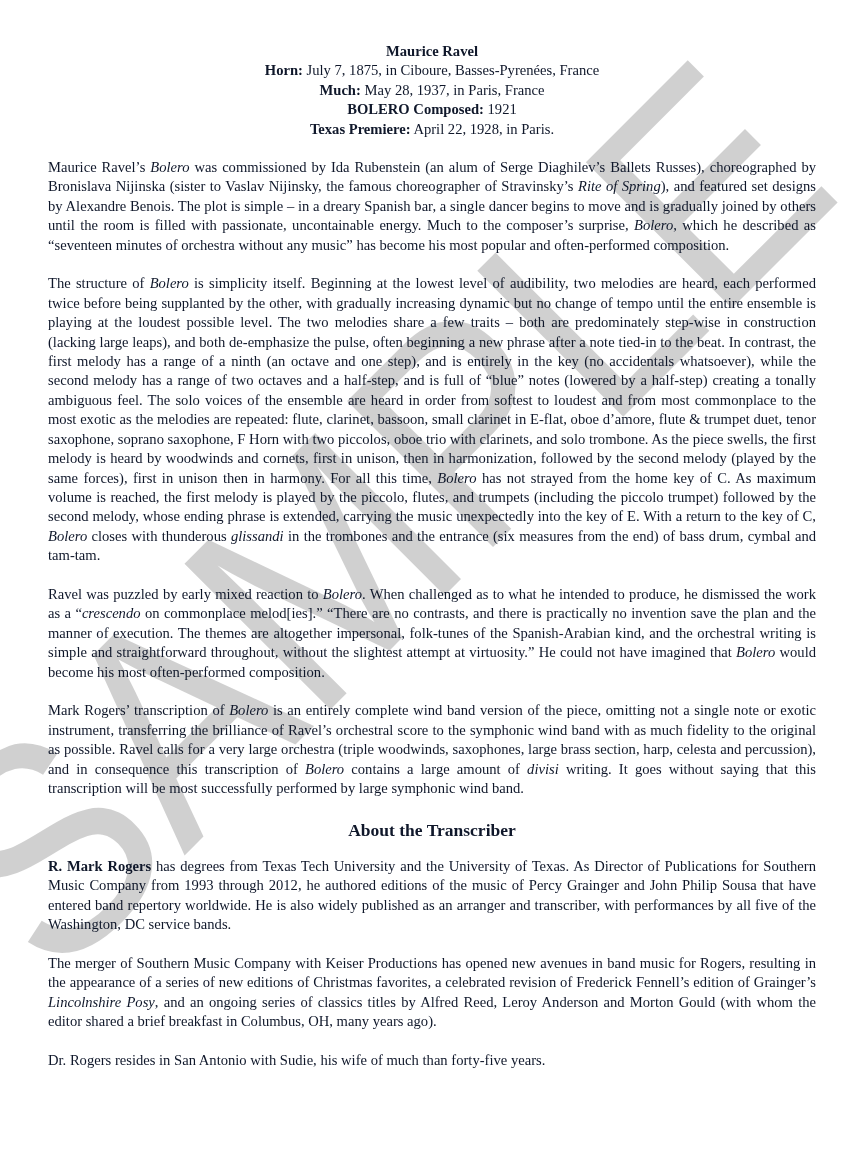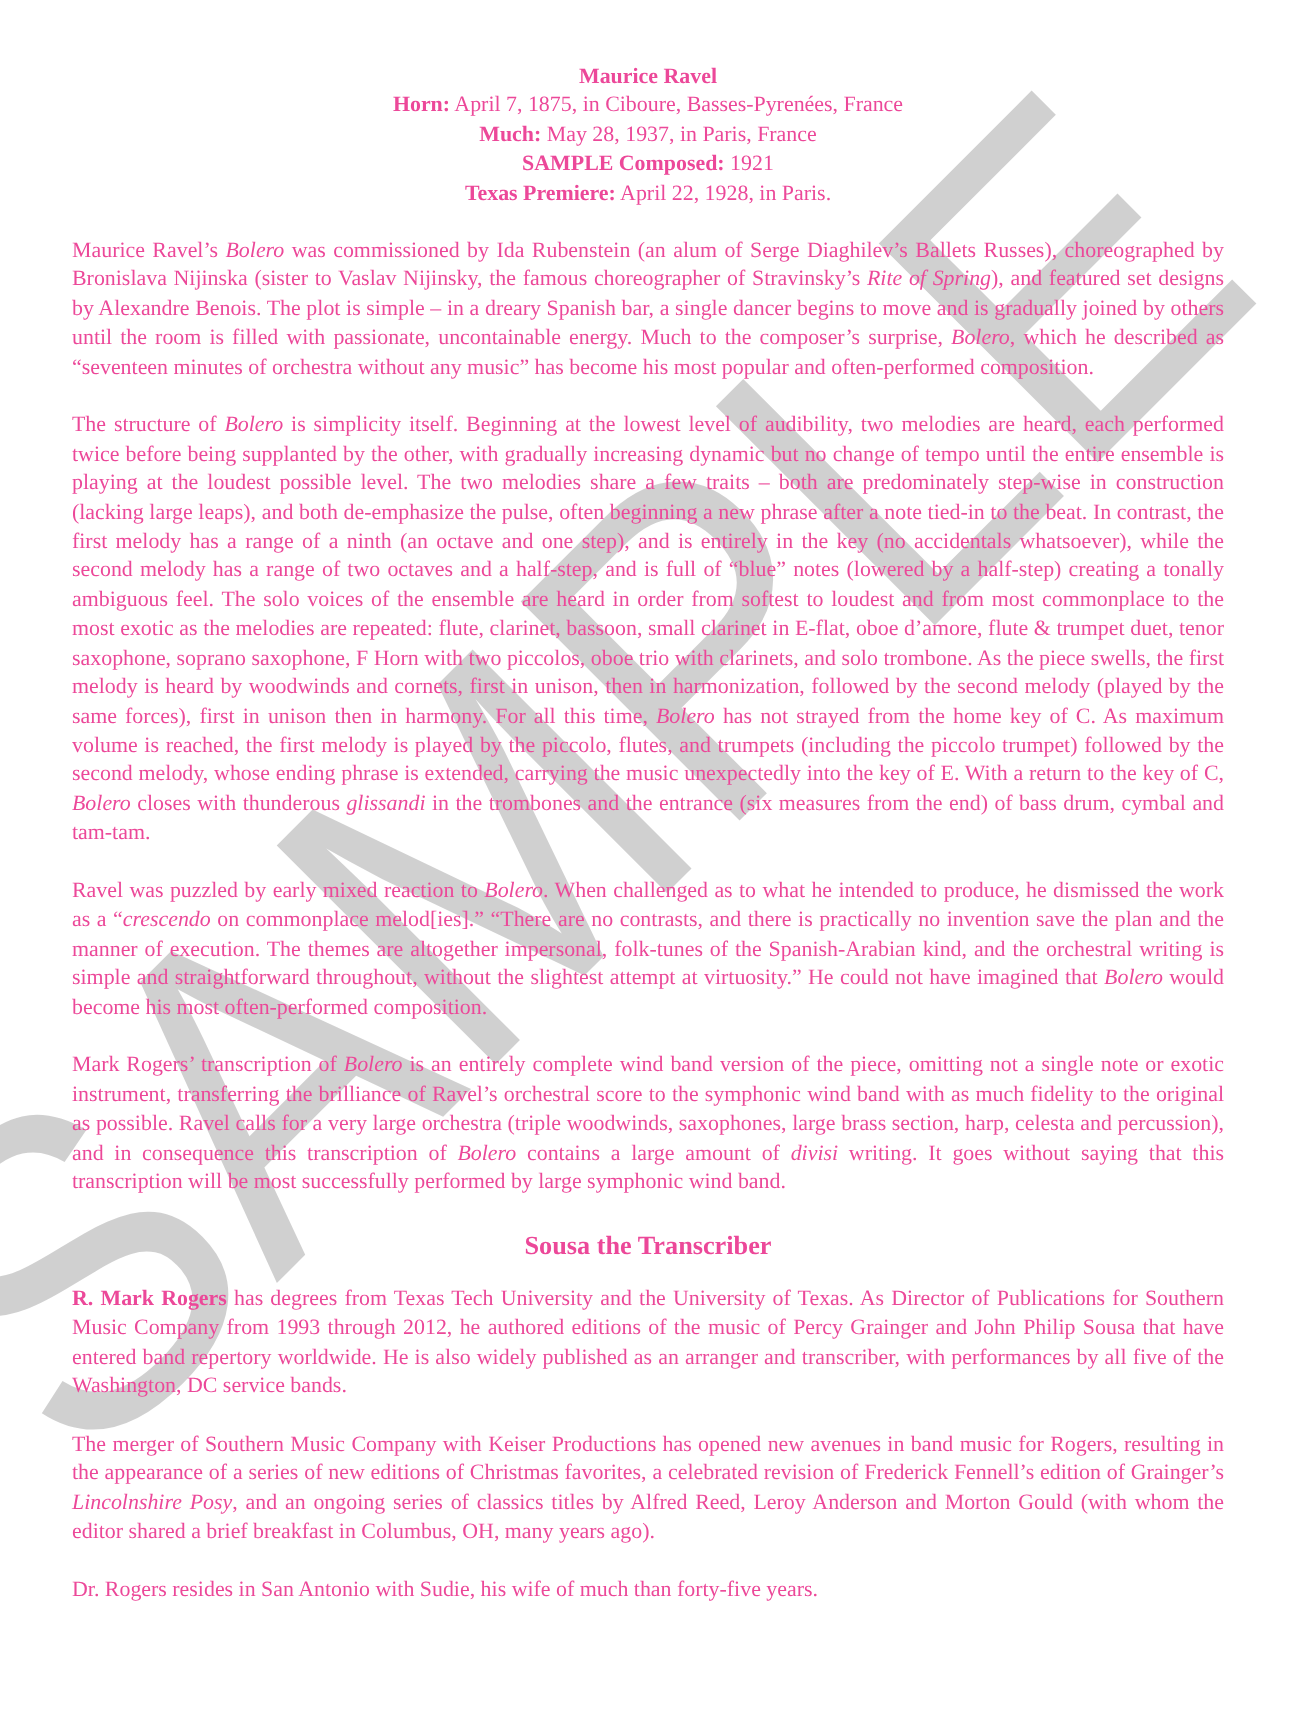--- a/index.html
+++ b/index.html
@@ -1,20 +1,20 @@
 <!DOCTYPE html>
 <html><head>
 <meta charset="utf-8">
 <style>
   html, body { margin: 0; padding: 0; background: #ffffff; }
   body { width: 864px; height: 1152px; position: relative; overflow: hidden; }
   .page {
     position: absolute; left: 48px; top: 42px; width: 768px;
     font-family: "Liberation Serif", "DejaVu Serif", serif;
-    font-size: 14.6px; line-height: 19.4px; color: #ec4899;
+    font-size: 14.6px; line-height: 19.4px; color: #0f172a;
     z-index: 1;
   }
   .header { text-align: center; margin-bottom: 19px; }
   .header .line { display: block; }
   .header b { font-weight: bold; }
   p.para { margin: 0 0 19.4px 0; text-align: justify; }
   h2.section {
     font-size: 17.5px; font-weight: bold; text-align: center;
     margin: 0 0 15px 0; line-height: 24px;
   }
@@ -32,33 +32,33 @@
 </head>
 <body>
 
 <svg class="watermark" viewBox="0 0 864 1152" xmlns="http://www.w3.org/2000/svg">
   <text x="0" y="0" font-size="300" fill="#c8c8c8" fill-opacity="0.85" text-anchor="middle" transform="translate(450,590) rotate(-45)" textLength="1120" lengthAdjust="spacingAndGlyphs">SAMPLE</text>
 </svg>
 
 <div class="page">
   <div class="header">
     <span class="line"><b>Maurice Ravel</b></span>
-    <span class="line"><b>Horn:</b><span> April 7, 1875, in Ciboure, Basses-Pyrenées, France</span></span>
+    <span class="line"><b>Horn:</b><span> July 7, 1875, in Ciboure, Basses-Pyrenées, France</span></span>
     <span class="line"><b>Much:</b><span> May 28, 1937, in Paris, France</span></span>
-    <span class="line"><b>SAMPLE Composed:</b><span> 1921</span></span>
+    <span class="line"><b>BOLERO Composed:</b><span> 1921</span></span>
     <span class="line"><b>Texas Premiere:</b><span> April 22, 1928, in Paris.</span></span>
   </div>
 
   <div>
     <p class="para"><span>Maurice Ravel’s </span><i>Bolero</i><span> was commissioned by Ida Rubenstein (an alum of Serge Diaghilev’s Ballets Russes), choreographed by Bronislava Nijinska (sister to Vaslav Nijinsky, the famous choreographer of Stravinsky’s </span><i>Rite of Spring</i><span>), and featured set designs by Alexandre Benois.  The plot is simple – in a dreary Spanish bar, a single dancer begins to move and is gradually joined by others until the room is filled with passionate, uncontainable energy.  Much to the composer’s surprise, </span><i>Bolero</i><span>, which he described as “seventeen minutes of orchestra without any music” has become his most popular and often-performed composition.</span></p>
     <p class="para"><span>The structure of </span><i>Bolero</i><span> is simplicity itself.  Beginning at the lowest level of audibility, two melodies are heard, each performed twice before being supplanted by the other, with gradually increasing dynamic but no change of tempo until the entire ensemble is playing at the loudest possible level.  The two melodies share a few traits – both are predominately step-wise in construction (lacking large leaps), and both de-emphasize the pulse, often beginning a new phrase after a note tied-in to the beat.  In contrast, the first melody has a range of a ninth (an octave and one step), and is entirely in the key (no accidentals whatsoever), while the second melody has a range of two octaves and a half-step, and is full of “blue” notes (lowered by a half-step) creating a tonally ambiguous feel.  The solo voices of the ensemble are heard in order from softest to loudest and from most commonplace to the most exotic as the melodies are repeated: flute, clarinet, bassoon, small clarinet in E-flat, oboe d’amore, flute &amp; trumpet duet, tenor saxophone, soprano saxophone, F Horn with two piccolos, oboe trio with clarinets, and solo trombone. As the piece swells, the first melody is heard by woodwinds and cornets, first in unison, then in harmonization, followed by the second melody (played by the same forces), first in unison then in harmony.  For all this time, </span><i>Bolero</i><span> has not strayed from the home key of C. As maximum volume is reached, the first melody is played by the piccolo, flutes, and trumpets (including the piccolo trumpet) followed by the second melody, whose ending phrase is extended, carrying the music unexpectedly into the key of E.  With a return to the key of C, </span><i>Bolero</i><span> closes with thunderous </span><i>glissandi</i><span> in the trombones and the entrance (six measures from the end) of bass drum, cymbal and tam-tam.</span></p>
     <p class="para"><span>Ravel was puzzled by early mixed reaction to </span><i>Bolero</i><span>. When challenged as to what he intended to produce, he dismissed the work as a “</span><i>crescendo</i><span> on commonplace melod[ies].” “There are no contrasts, and there is practically no invention save the plan and the manner of execution.  The themes are altogether impersonal, folk-tunes of the Spanish-Arabian kind, and the orchestral writing is simple and straightforward throughout, without the slightest attempt at virtuosity.” He could not have imagined that </span><i>Bolero</i><span> would become his most often-performed composition.</span></p>
     <p class="para"><span>Mark Rogers’ transcription of </span><i>Bolero</i><span> is an entirely complete wind band version of the piece, omitting not a single note or exotic instrument, transferring the brilliance of Ravel’s orchestral score to the symphonic wind band with as much fidelity to the original as possible.  Ravel calls for a very large orchestra (triple woodwinds, saxophones, large brass section, harp, celesta and percussion), and in consequence this transcription of </span><i>Bolero</i><span> contains a large amount of </span><i>divisi</i><span> writing. It goes without saying that this transcription will be most successfully performed by large symphonic wind band.</span></p>
   </div>
 
-  <h2 class="section">Sousa the Transcriber</h2>
+  <h2 class="section">About the Transcriber</h2>
 
   <div>
     <p class="para"><b>R. Mark Rogers</b><span> has degrees from Texas Tech University and the University of Texas. As Director of Publications for Southern Music Company from 1993 through 2012, he authored editions of the music of Percy Grainger and John Philip Sousa that have entered band repertory worldwide.  He is also widely published as an arranger and transcriber, with performances by all five of the Washington, DC service bands.</span></p>
     <p class="para"><span>The merger of Southern Music Company with Keiser Productions has opened new avenues in band music for Rogers, resulting in the appearance of a series of new editions of Christmas favorites, a celebrated revision of Frederick Fennell’s edition of Grainger’s </span><i>Lincolnshire Posy</i><span>, and an ongoing series of classics titles by Alfred Reed, Leroy Anderson and Morton Gould (with whom the editor shared a brief breakfast in Columbus, OH, many years ago).</span></p>
     <p class="para"><span>Dr. Rogers resides in San Antonio with Sudie, his wife of much than forty-five years.</span></p>
   </div>
 </div>
 
 </body></html>

